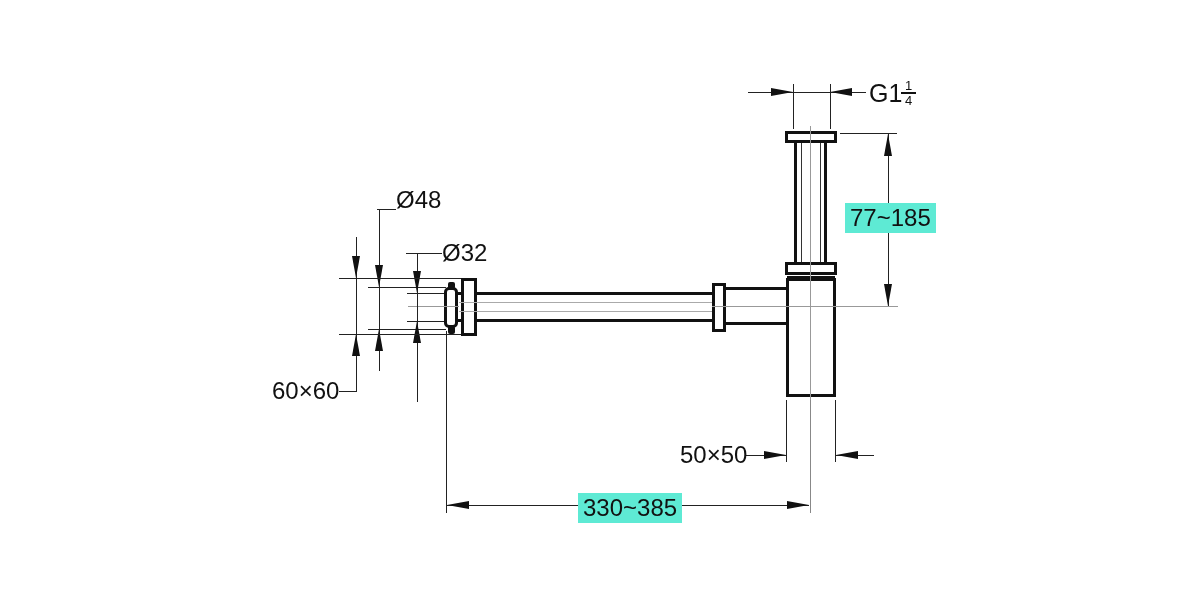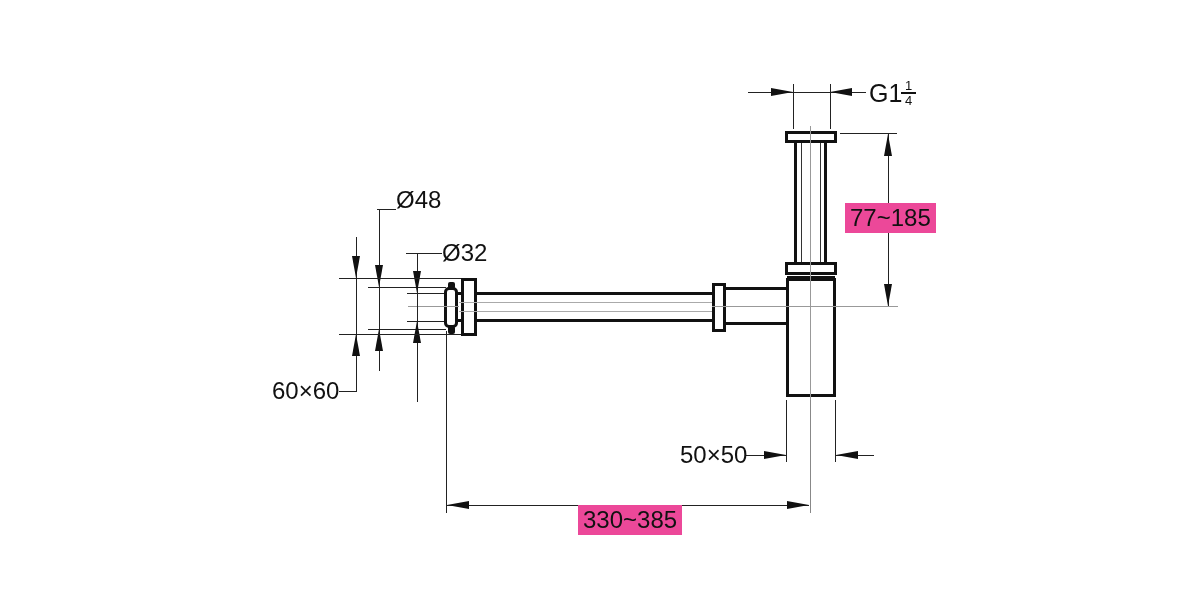--- a/index.html
+++ b/index.html
@@ -16,21 +16,21 @@
   
   .dl{position:absolute;background:#222;}
   
   .ar{position:absolute;width:0;height:0;}
   .ar-r{border-top:4px solid transparent;border-bottom:4px solid transparent;border-left:22px solid #111;}
   .ar-l{border-top:4px solid transparent;border-bottom:4px solid transparent;border-right:22px solid #111;}
   .ar-d{border-left:4px solid transparent;border-right:4px solid transparent;border-top:22px solid #111;}
   .ar-u{border-left:4px solid transparent;border-right:4px solid transparent;border-bottom:22px solid #111;}
   
   .lbl{position:absolute;font-size:24px;line-height:1;color:#111;white-space:nowrap;}
-  .lbl.bg{background:#ec4899;padding:3px 5px;}
+  .lbl.bg{background:#5eead4;padding:3px 5px;}
   .fr{position:absolute;width:15px;text-align:center;color:#111;}
   .fr .n{display:block;font-size:13px;line-height:11px;border-bottom:2px solid #111;padding-bottom:1px;}
   .fr .d{display:block;font-size:13px;line-height:13px;}
 </style>
 </head>
 <body>
 
 <div id="stage">
 
   <div class="pl" style="left:458px;top:292px;width:254px;height:3px;"></div>
@@ -110,15 +110,15 @@
   <div class="dl" style="left:745px;top:455px;width:41px;height:1px;"></div>
   <div class="dl" style="left:836px;top:455px;width:38px;height:1px;"></div>
   <div class="ar ar-r" style="left:764px;top:451px;"></div>
   <div class="ar ar-l" style="left:836px;top:451px;"></div>
   <div class="lbl" style="left:680px;top:443px;">50×50</div>
 
   <div class="dl" style="left:446px;top:331px;width:1px;height:182px;"></div>
   <div class="dl" style="left:447px;top:505px;width:362px;height:1px;"></div>
   <div class="ar ar-l" style="left:447px;top:501px;"></div>
   <div class="ar ar-r" style="left:787px;top:501px;"></div>
-  <div class="lbl bg" style="left:578px;top:493px;margin-top:12px;">330~385</div>
+  <div class="lbl bg" style="left:578px;top:493px;">330~385</div>
 
 </div>
 
 </body></html>

